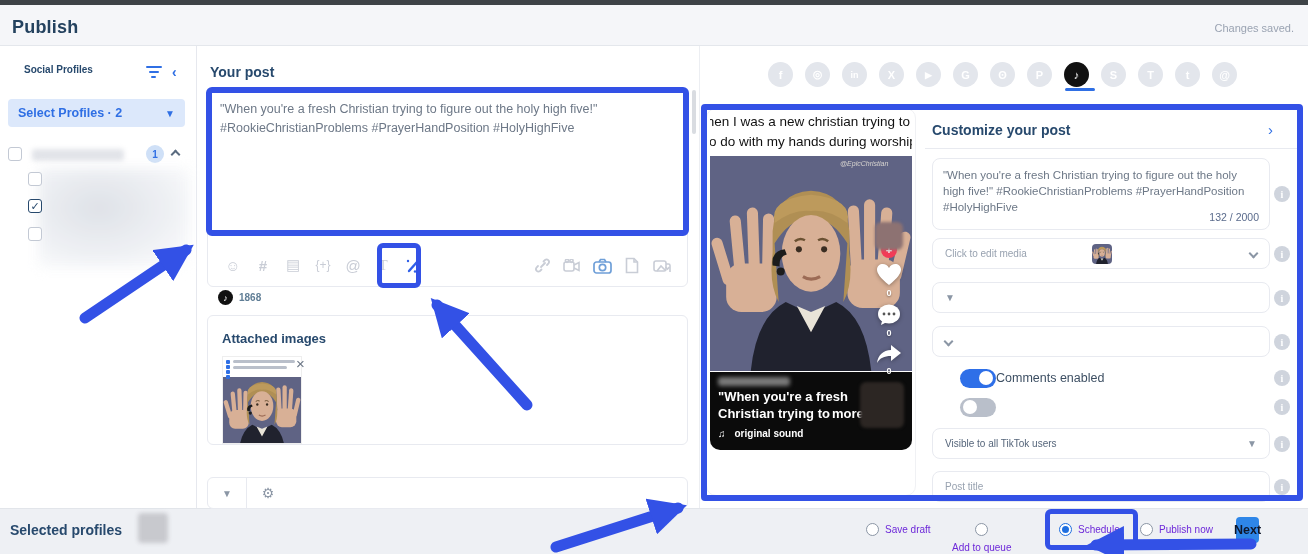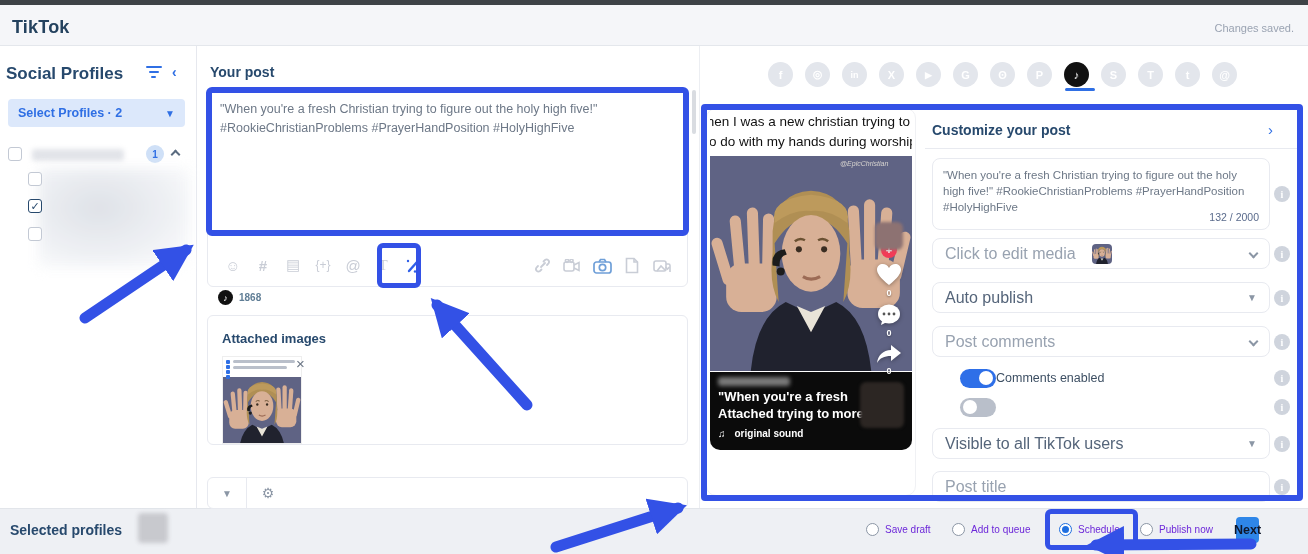--- a/index.html
+++ b/index.html
@@ -16,21 +16,21 @@
   .header { left:0; top:5px; width:1308px; height:41px; background:#f5f6f9; border-bottom:1px solid #e4e7ec; }
   .header-title { left:12px; top:12px; font-size:18px; font-weight:700; color:#24425f; letter-spacing:.2px; }
   .header-status { right:14px; top:17px; font-size:11px; color:#9aa3b2; }
 
   
   .sidebar { left:0; top:46px; width:197px; height:462px; background:#fff; border-right:1px solid #e6e8ee; }
   .midcol  { left:197px; top:46px; width:503px; height:462px; background:#fff; border-right:1px solid #eceef2; }
   .rightcol{ left:700px; top:46px; width:608px; height:462px; background:#fff; }
 
   
-  .sp-title { left:6px; top:64px; font-size:17px; font-weight:700; color:#27496d; }
+  .sp-title { left:24px; top:64px; font-size:10px; font-weight:700; color:#27496d; }
   .filter-icon { left:146px; top:66px; width:16px; height:12px; }
   .filter-icon i { display:block; background:#2f6fe4; height:2px; border-radius:2px; margin-bottom:3px; }
   .filter-icon i:nth-child(1){ width:16px; } .filter-icon i:nth-child(2){ width:10px; margin-left:3px;} .filter-icon i:nth-child(3){ width:5px; margin-left:5px;}
   .collapse-chev { left:172px; top:64px; font-size:14px; color:#2f6fe4; font-weight:700; }
   .select-pill { left:8px; top:99px; width:177px; height:28px; background:#dce8fb; border-radius:4px; display:flex; align-items:center; padding:0 10px; cursor:pointer; }
   .select-pill .lbl { font-size:12.5px; color:#2f6fe4; font-weight:700; flex:1; }
   .select-pill .car { color:#2f6fe4; font-size:10px; }
   .cb { width:14px; height:14px; border:1.5px solid #c3c9d4; border-radius:3px; background:#fff; display:flex; align-items:center; justify-content:center; font-size:11px; color:#27496d; }
   .cb.checked { border-color:#27496d; }
   .blurbar { background:#e2e4e9; border-radius:3px; filter:blur(2.5px); }
@@ -94,21 +94,21 @@
   .tk-sound { position:absolute; left:8px; top:56px; font-size:10px; font-weight:700; color:#fff; display:flex; gap:9px; align-items:center; }
   .tk-sound .note { font-size:10px; }
 
   
   .cz-title { left:932px; top:122px; font-size:14px; font-weight:700; color:#27496d; }
   .cz-chev { left:1268px; top:121px; font-size:15px; color:#2f6fe4; cursor:pointer; }
   .cz-divider { left:925px; top:148px; width:372px; height:1px; background:#e8eaf0; }
   .cz-caption { left:932px; top:158px; width:338px; height:72px; border:1px solid #e8eaf0; border-radius:8px; background:#fff; padding:8px 10px 4px; font-size:11.5px; line-height:1.4; color:#6d7887; }
   .cz-counter { position:absolute; right:10px; bottom:4px; font-size:10.5px; color:#5a6b8c; }
   .field { left:932px; width:338px; height:31px; border:1px solid #e8eaf0; border-radius:8px; background:#fff; display:flex; align-items:center; padding:0 12px; }
-  .field .txt { flex:1; font-size:16px; color:#55657a; }
+  .field .txt { flex:1; font-size:10px; color:#55657a; }
   .field .txt.ph { color:#98a2b0; }
   .field .car { color:#8b96a5; font-size:10px; }
   .mini-thumb { width:20px; height:20px; border-radius:4px; overflow:hidden; margin-left:8px; }
   .info { width:16px; height:16px; border-radius:50%; background:#cfd4dd; color:#fff; font-size:10px; font-weight:700; font-family:"Liberation Serif",serif; display:flex; align-items:center; justify-content:center; }
   .toggle-row { left:960px; width:350px; height:20px; display:flex; align-items:center; gap:0; }
   .tg { width:36px; height:19px; border-radius:10px; position:relative; flex:0 0 auto; cursor:pointer; }
   .tg.on { background:#2e6fe8; } .tg.off { background:#b9bfca; }
   .tg .knob { position:absolute; top:2.5px; width:14px; height:14px; border-radius:50%; background:#fff; }
   .tg.on .knob { right:3px; } .tg.off .knob { left:3px; }
   .toggle-row .lbl { font-size:12.5px; color:#3d4f63; }
@@ -159,21 +159,21 @@
     <circle cx="70" cy="118" r="4" fill="#1c1c1c"></circle>
     <circle cx="88" cy="96" r="3" fill="#3a2d22"></circle>
       <circle cx="113" cy="96" r="3" fill="#3a2d22"></circle>
     <path d="M84 88 q5 -4 10 -1 M107 87 q5 -3 10 1" stroke="#6b5132" stroke-width="2.5" fill="none"></path>
     <path d="M92 123 q8 5 17 0" stroke="#9c6b55" stroke-width="3" fill="none"></path>
   </symbol>
 </svg>
 
 <div class="abs top-strip"></div>
 <div class="abs header">
-  <div class="abs header-title">TikTok</div>
+  <div class="abs header-title">Publish</div>
   <div class="abs header-status">Changes saved.</div>
 </div>
 
 <div class="abs sidebar"></div>
 <div class="abs midcol"></div>
 <div class="abs rightcol"></div>
 
 <div class="abs sp-title">Social Profiles</div>
 <div class="abs filter-icon">
     <i></i>
@@ -358,21 +358,21 @@
     </svg>
   <span class="cnt">0</span>
   <svg width="26" height="20" viewBox="0 0 26 20">
       <path d="M15 1 L25 9 L15 17 V12 C8 12 4 14 1 19 C2 11 7 6.5 15 6 Z" fill="#fff"></path>
     </svg>
   <span class="cnt">0</span>
 </div>
 <div class="abs tk-footer">
   <div class="tk-user"></div>
   <div class="tk-cap1">"When you're a fresh</div>
-  <div class="tk-cap2">Attached trying to</div>
+  <div class="tk-cap2">Christian trying to</div>
   <div class="tk-more">more</div>
   <div class="tk-record"></div>
   <div class="tk-sound">
       <span class="note">♫</span>
       <span>original sound</span>
     </div>
 </div>
 
 <div class="abs cz-title">Customize your post</div>
 <div class="abs cz-chev">›</div>
@@ -388,27 +388,25 @@
   <span class="txt ph">Click to edit media</span>
   <span class="mini-thumb"><svg width="20" height="20" viewBox="0 0 200 220" preserveAspectRatio="xMidYMid slice">
         <use href="#person"></use>
       </svg></span>
   <span style="flex:1;"></span>
   <span class="chev down" style="border-color:#8b96a5;"></span>
 </div>
 <div class="abs info" style="left:1274px; top:246px;">i</div>
 
 <div class="abs field" style="top:282px;">
-  <span class="txt">Auto publish</span>
   <span class="car">▼</span>
 </div>
 <div class="abs info" style="left:1274px; top:290px;">i</div>
 
 <div class="abs field" style="top:326px;">
-  <span class="txt ph">Post comments</span>
   <span class="chev down" style="border-color:#8b96a5;"></span>
 </div>
 <div class="abs info" style="left:1274px; top:334px;">i</div>
 
 <div class="abs toggle-row" style="top:368px;">
   <span class="tg on">
       <span class="knob"></span>
     </span>
   <span class="lbl">Comments enabled</span>
 </div>
@@ -433,21 +431,21 @@
 <div class="abs info" style="left:1274px; top:479px;">i</div>
 
 <div class="abs footer"></div>
 <div class="abs sel-profiles">Selected profiles</div>
 <div class="abs foot-avatar"></div>
 
 <div class="abs radio-row" style="left:866px; top:523px;">
   <span class="radio"></span>
   <span class="radio-lbl">Save draft</span>
 </div>
-<div class="abs radio-row" style="left:952px; top:523px;">
+<div class="abs radio-row" style="left:952px; top:523px;flex-direction:column;">
   <span class="radio"></span>
   <span class="radio-lbl">Add to queue</span>
 </div>
 <div class="abs radio-row" style="left:1059px; top:523px;">
   <span class="radio sel"></span>
   <span class="radio-lbl" style="font-weight:500;">Schedule</span>
 </div>
 <div class="abs radio-row" style="left:1140px; top:523px;">
   <span class="radio"></span>
   <span class="radio-lbl">Publish now</span>

